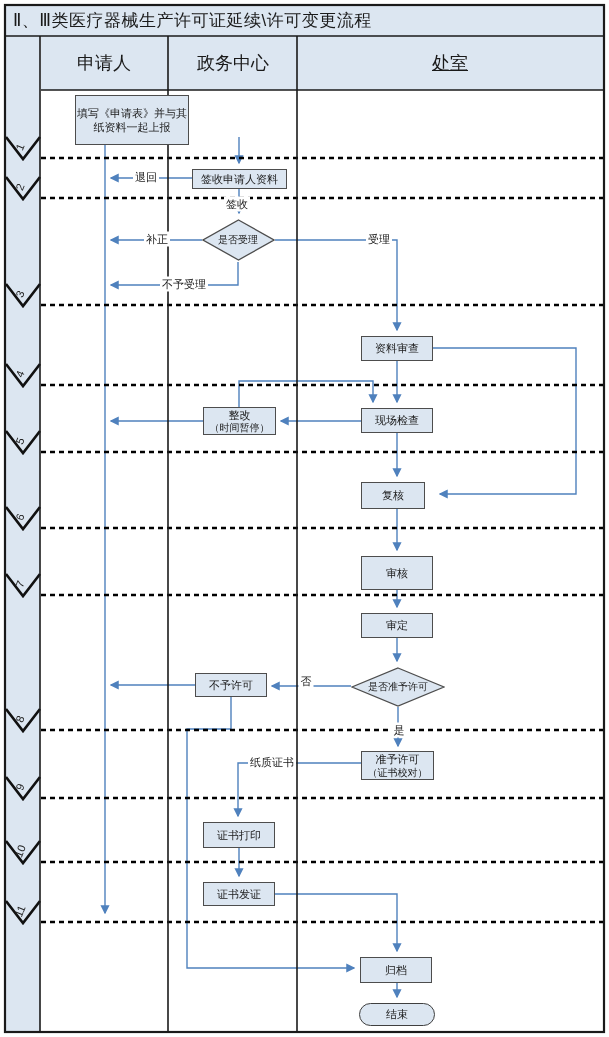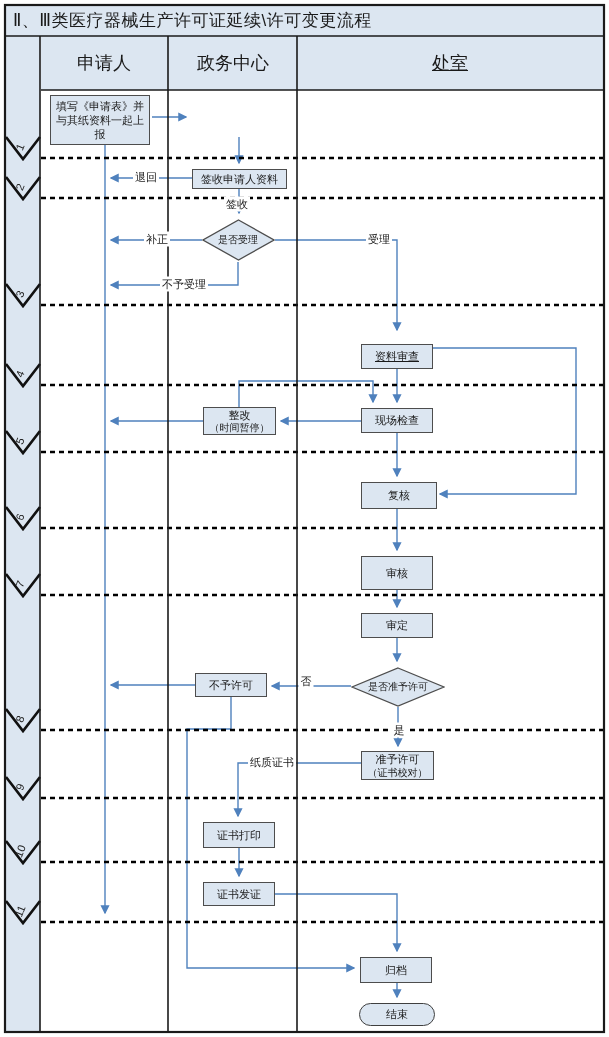--- a/index.html
+++ b/index.html
@@ -124,29 +124,29 @@
   <span class="rownum" style="left:20px;top:294px;">3</span>
   <span class="rownum" style="left:20px;top:374px;">4</span>
   <span class="rownum" style="left:20px;top:441px;">5</span>
   <span class="rownum" style="left:20px;top:517px;">6</span>
   <span class="rownum" style="left:20px;top:584px;">7</span>
   <span class="rownum" style="left:20px;top:719px;">8</span>
   <span class="rownum" style="left:20px;top:787px;">9</span>
   <span class="rownum" style="left:20px;top:851px;">10</span>
   <span class="rownum" style="left:20px;top:911px;">11</span>
 
-  <div class="node" style="left:50px;top:95px;width:100px;height:50px;">填写《申请表》并与其纸资料一起上报</div>
+  <div class="node" style="left:75px;top:95px;width:114px;height:50px;">填写《申请表》并与其纸资料一起上报</div>
   <div class="node" style="left:192px;top:169px;width:95px;height:20px;">签收申请人资料</div>
-  <div class="node" style="left:361px;top:344px;width:72px;height:25px;text-decoration:underline;">资料审查</div>
+  <div class="node" style="left:361px;top:336px;width:72px;height:25px;">资料审查</div>
   <div class="node" style="left:361px;top:408px;width:72px;height:25px;">现场检查</div>
   <div class="node" style="left:203px;top:407px;width:73px;height:28px;">
     <span>整改</span>
     <span class="sub">（时间暂停）</span>
   </div>
-  <div class="node" style="left:361px;top:482px;width:76px;height:27px;">复核</div>
+  <div class="node" style="left:361px;top:482px;width:64px;height:27px;">复核</div>
   <div class="node" style="left:361px;top:556px;width:72px;height:34px;">审核</div>
   <div class="node" style="left:361px;top:613px;width:72px;height:25px;">审定</div>
   <div class="node" style="left:195px;top:673px;width:72px;height:24px;">不予许可</div>
   <div class="node" style="left:361px;top:751px;width:73px;height:29px;">
     <span>准予许可</span>
     <span class="sub">（证书校对）</span>
   </div>
   <div class="node" style="left:203px;top:822px;width:72px;height:26px;">证书打印</div>
   <div class="node" style="left:203px;top:882px;width:72px;height:24px;">证书发证</div>
   <div class="node" style="left:360px;top:957px;width:72px;height:26px;">归档</div>

